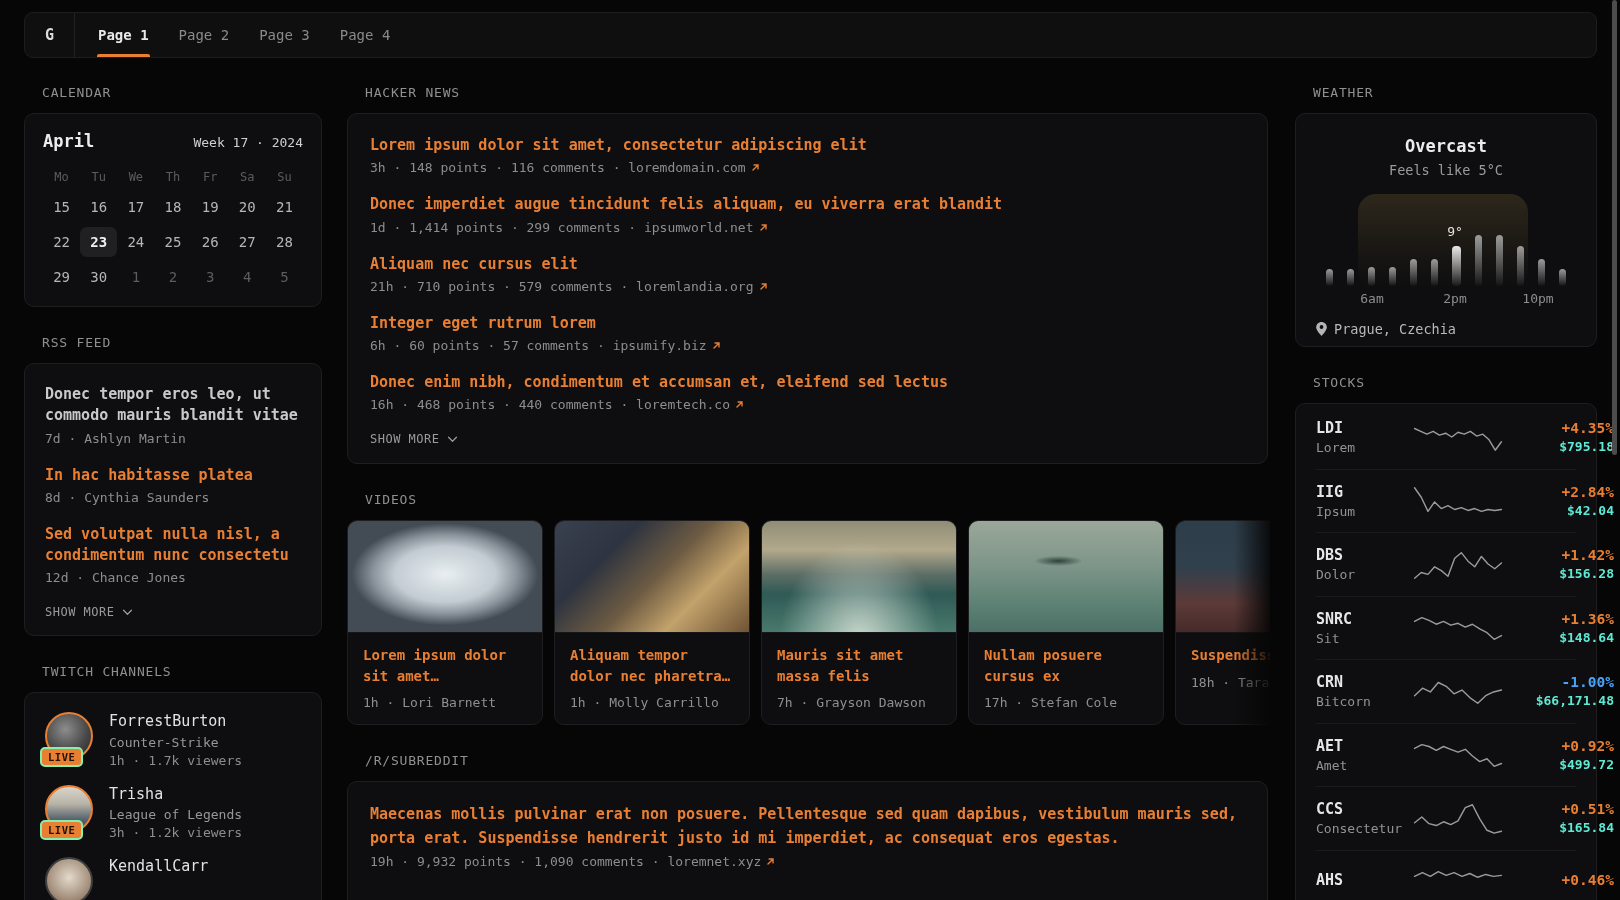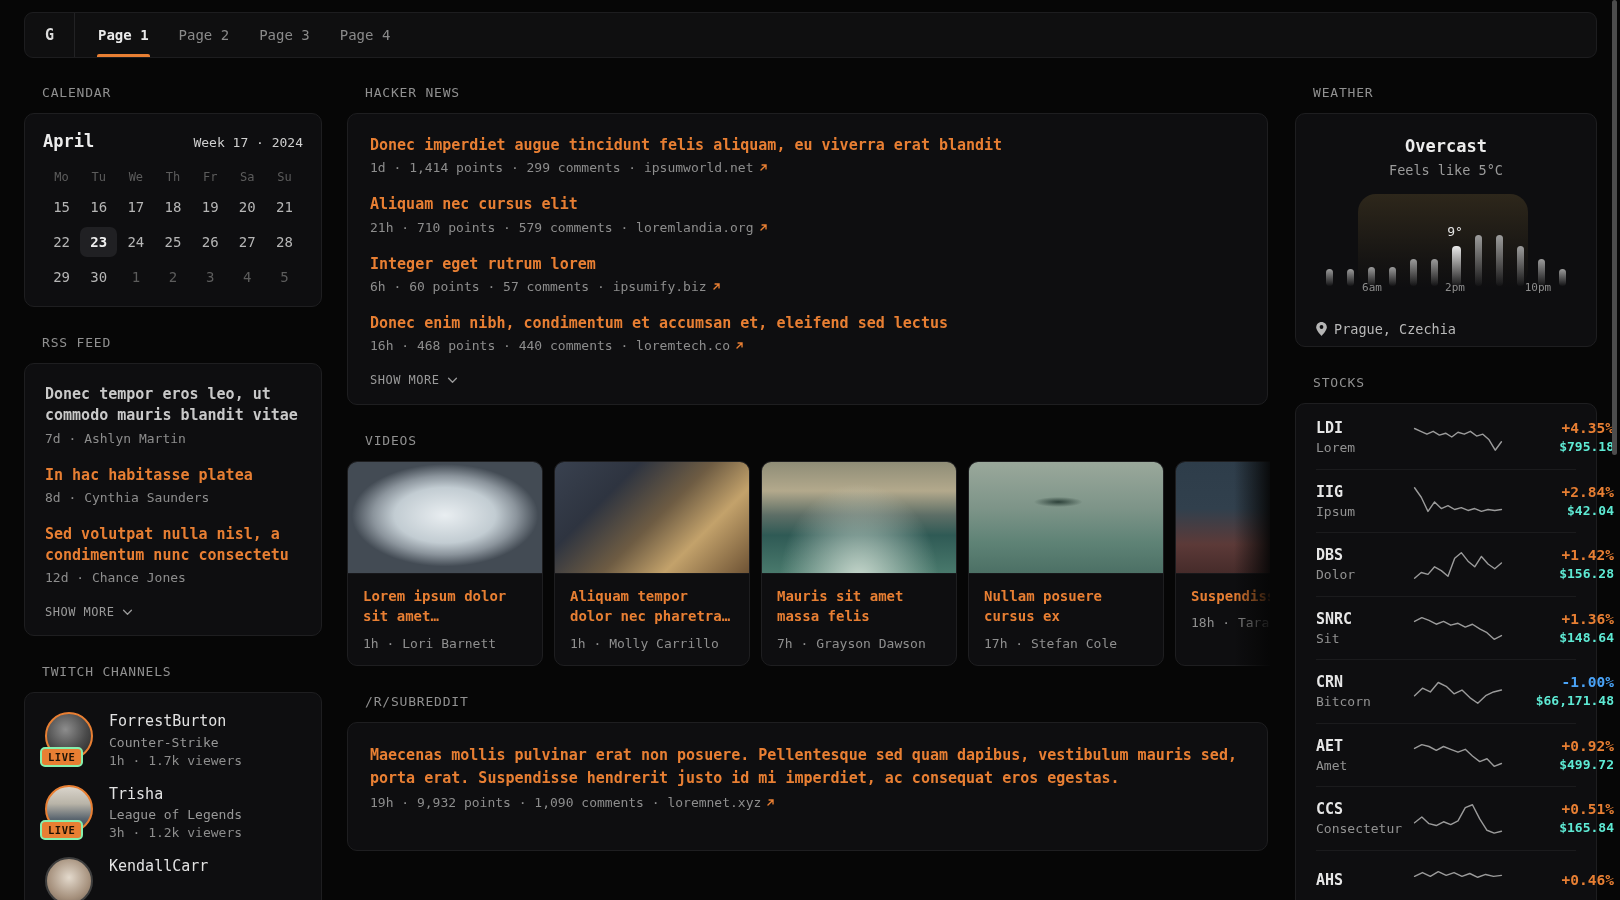--- a/index.html
+++ b/index.html
@@ -98,21 +98,21 @@
   .wchart { position:relative; width:240px; height:124px; margin:8px auto 0; }
   .wregion { position:absolute; left:32px; bottom:22px; width:170px; height:94px; border-radius:18px;
     background:linear-gradient(180deg, rgba(158,128,66,.22), rgba(158,128,66,.05) 72%, rgba(158,128,66,0)); }
   .wbars { position:absolute; left:0; right:0; bottom:24px; height:58px;
     display:flex; justify-content:space-between; align-items:flex-end; }
   .wbar { width:7px; border-radius:4px;
     background:linear-gradient(180deg,#9c9c9c, rgba(110,110,110,.05)); }
   .wbar.hl { width:9px; background:linear-gradient(180deg,#eaeaea, rgba(170,170,170,.06)); }
   .wtemp { position:absolute; left:129px; top:38px; transform:translateX(-50%);
     font-size:13px; color:#e4e4e4; }
-  .wtime { position:absolute; bottom:16px; transform:translateX(-50%); font-size:11px; color:#8d8d8d; }
+  .wtime { position:absolute; bottom:4px; transform:translateX(-50%); font-size:13px; color:#8d8d8d; }
   .wt-0 { left:46px; } .wt-1 { left:129px; } .wt-2 { left:212px; }
   .w-loc { margin-top:11px; font-size:13.5px; color:#b9b9b9;
     display:flex; align-items:center; justify-content:flex-start; gap:7px; }
   
   .stocks { padding:1px 20px; }
   .st-row { display:grid; grid-template-columns:96px 1fr 110px; align-items:center;
     height:63.5px; cursor:pointer; }
   .st-row + .st-row { border-top:1px solid rgba(255,255,255,.055); }
   .st-ticker { font-size:15px; font-weight:700; color:#e6e6e6; }
   .st-name { font-size:13px; color:#929292; margin-top:3px; }
@@ -244,20 +244,31 @@
       </div>
     </div>
   </div>
 </div>
 
 <div class="col col-main">
 
   <div class="sec-h first">HACKER NEWS</div>
   <div class="card hn">
     <div class="feed-item">
+      <div class="feed-title">Lorem ipsum dolor sit amet, consectetur adipiscing elit</div>
+      <div class="feed-meta">
+          <span>3h · 148 points · 116 comments · loremdomain.com</span>
+          <span class="icon">
+            <svg width="9" height="9" viewBox="0 0 10 10">
+              <path d="M2.2 7.8 L7.6 2.4 M3.4 2.2 H7.8 V6.6" stroke="#e87f33" stroke-width="1.5" fill="none" stroke-linecap="round"></path>
+            </svg>
+          </span>
+        </div>
+    </div>
+    <div class="feed-item">
       <div class="feed-title">Donec imperdiet augue tincidunt felis aliquam, eu viverra erat blandit</div>
       <div class="feed-meta">
           <span>1d · 1,414 points · 299 comments · ipsumworld.net</span>
           <span class="icon">
             <svg width="9" height="9" viewBox="0 0 10 10">
               <path d="M2.2 7.8 L7.6 2.4 M3.4 2.2 H7.8 V6.6" stroke="#e87f33" stroke-width="1.5" fill="none" stroke-linecap="round"></path>
             </svg>
           </span>
         </div>
     </div>

